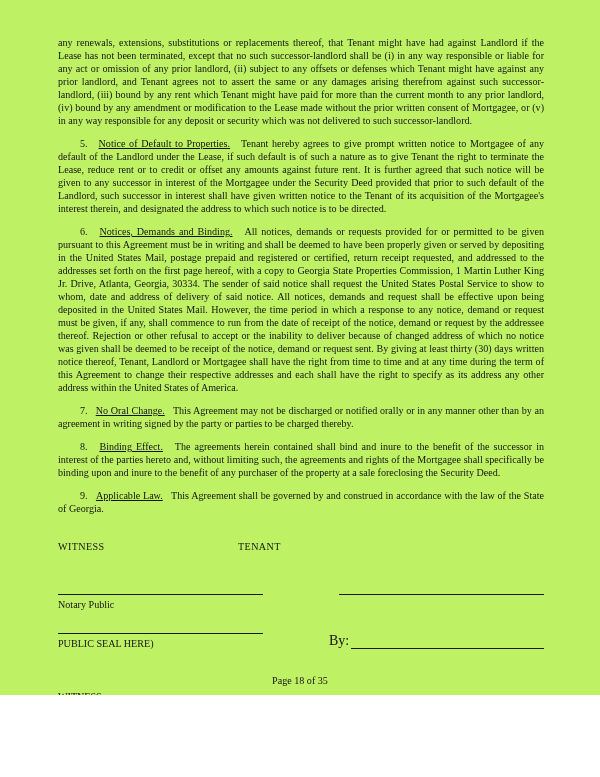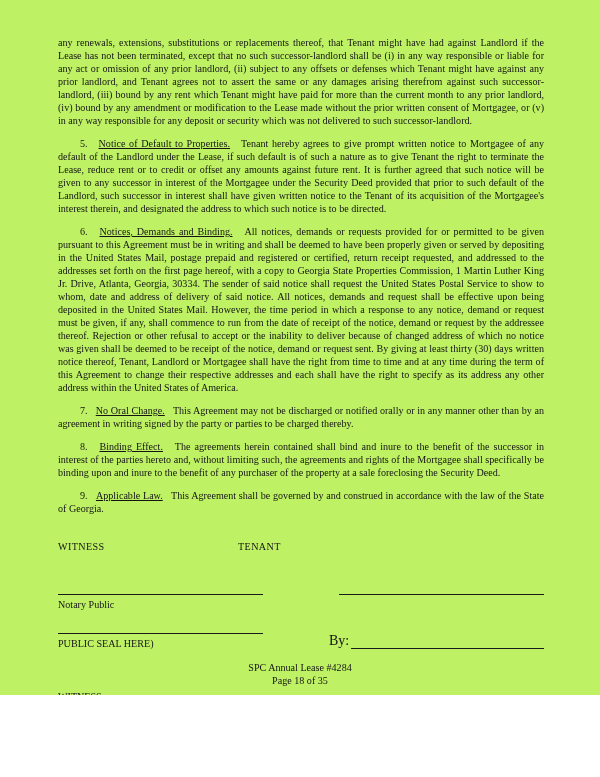--- a/index.html
+++ b/index.html
@@ -195,16 +195,15 @@
       <div class="bottom-row">
         <div class="left-col">
           <span>WITNESS</span>
         </div>
       </div>
 
     </div>
   </div>
 
   <div class="footer">
-    <div>SPC Annual Lease #4284</div>
     <div>Page 18 of 35</div>
   </div>
 </div>
 
 </body></html>

